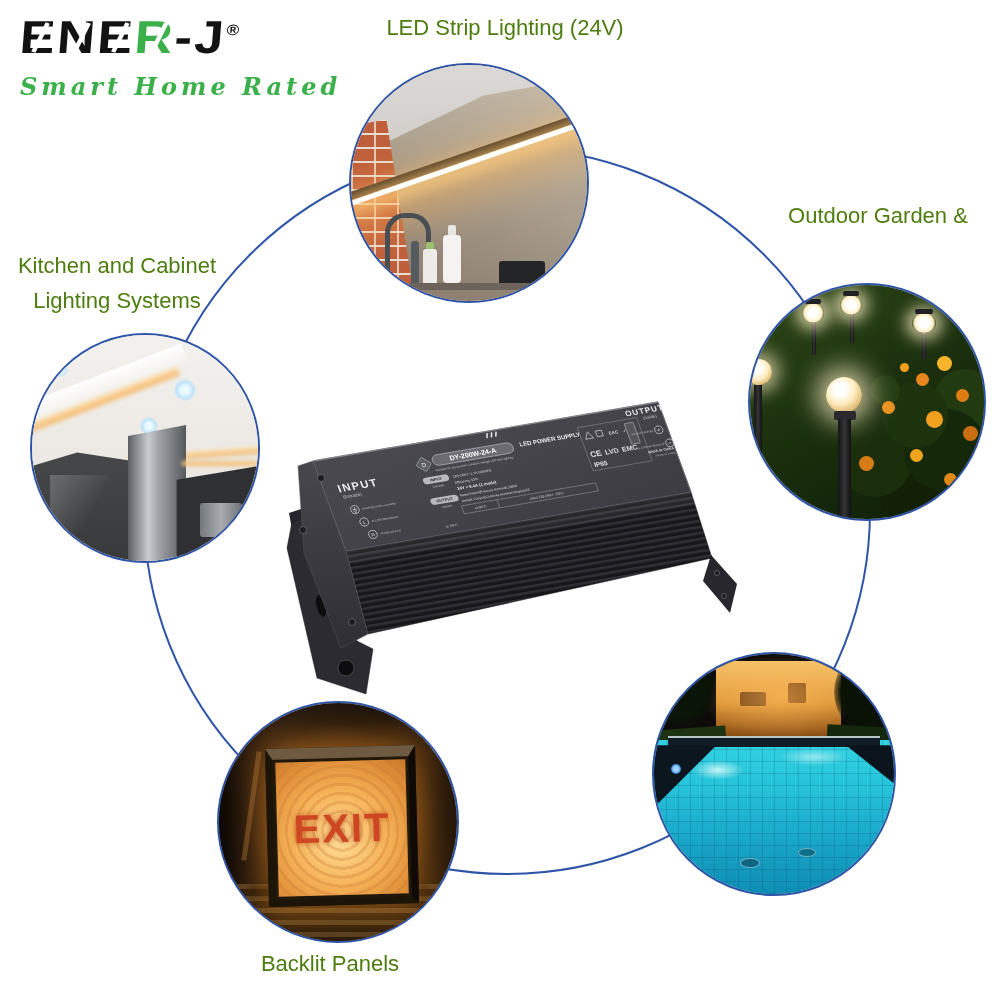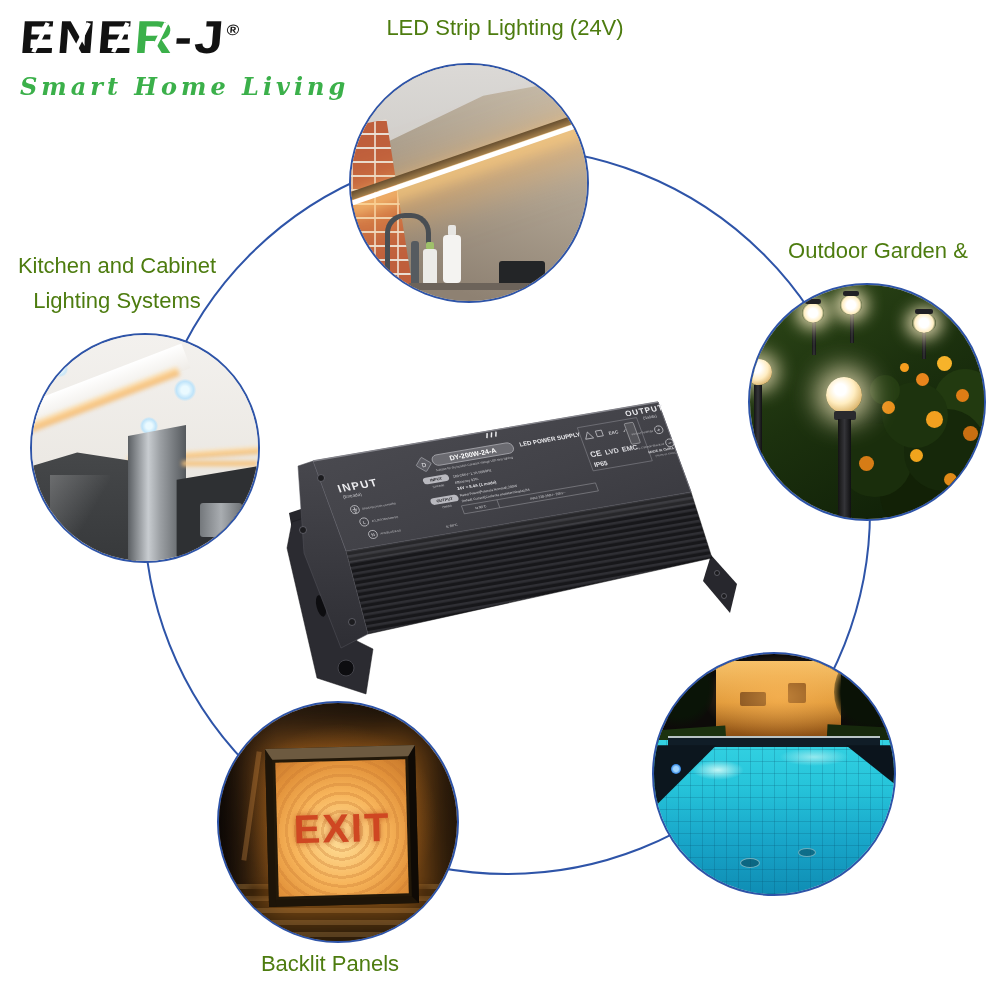--- a/index.html
+++ b/index.html
@@ -222,42 +222,42 @@
     <div class="xc-box">
       <div class="xc-panel">
         <span class="xc-text">EXIT</span>
       </div>
     </div>
   </div>
 
   <div class="uc-label" style="left:505px;top:10px;">
     <span>LED Strip Lighting (24V)</span>
   </div>
-  <div class="uc-label" style="left:878px;top:198px;margin-top:35px;">
+  <div class="uc-label" style="left:878px;top:198px;">
     <span style="display:block">Outdoor Garden &amp;</span>
   </div>
   <div class="uc-label" style="left:117px;top:248px;">
     <span style="display:block">Kitchen and Cabinet</span>
     <span style="display:block">Lighting Systems</span>
   </div>
   <div class="uc-label" style="left:786px;top:898px;">
   </div>
   <div class="uc-label" style="left:330px;top:946px;">
     <span style="display:block">Backlit Panels</span>
   </div>
 
   <div class="logo">
     <div class="logo-word">
       <span>ENE</span><span class="accent">R</span><span>-J</span><span class="logo-reg">®</span>
       <span class="logo-slit" style="left:16px;"></span>
       <span class="logo-slit" style="left:52px;"></span>
       <span class="logo-slit" style="left:86px;"></span>
       <span class="logo-slit" style="left:120px;"></span>
     </div>
-    <div class="tagline">Smart Home Living</div>
+    <div class="tagline">Smart Home Rated</div>
   </div>
 
   <svg class="product" viewBox="268 380 500 330" xmlns="http://www.w3.org/2000/svg">
     <defs>
       <linearGradient id="gTop" x1="0" y1="0" x2="1" y2="1">
         <stop offset="0" stop-color="#4d4d53"></stop>
           <stop offset=".55" stop-color="#424248"></stop>
           <stop offset="1" stop-color="#36363c"></stop>
       </linearGradient>
       <linearGradient id="gEnd" x1="0" y1="0" x2="0" y2="1">

